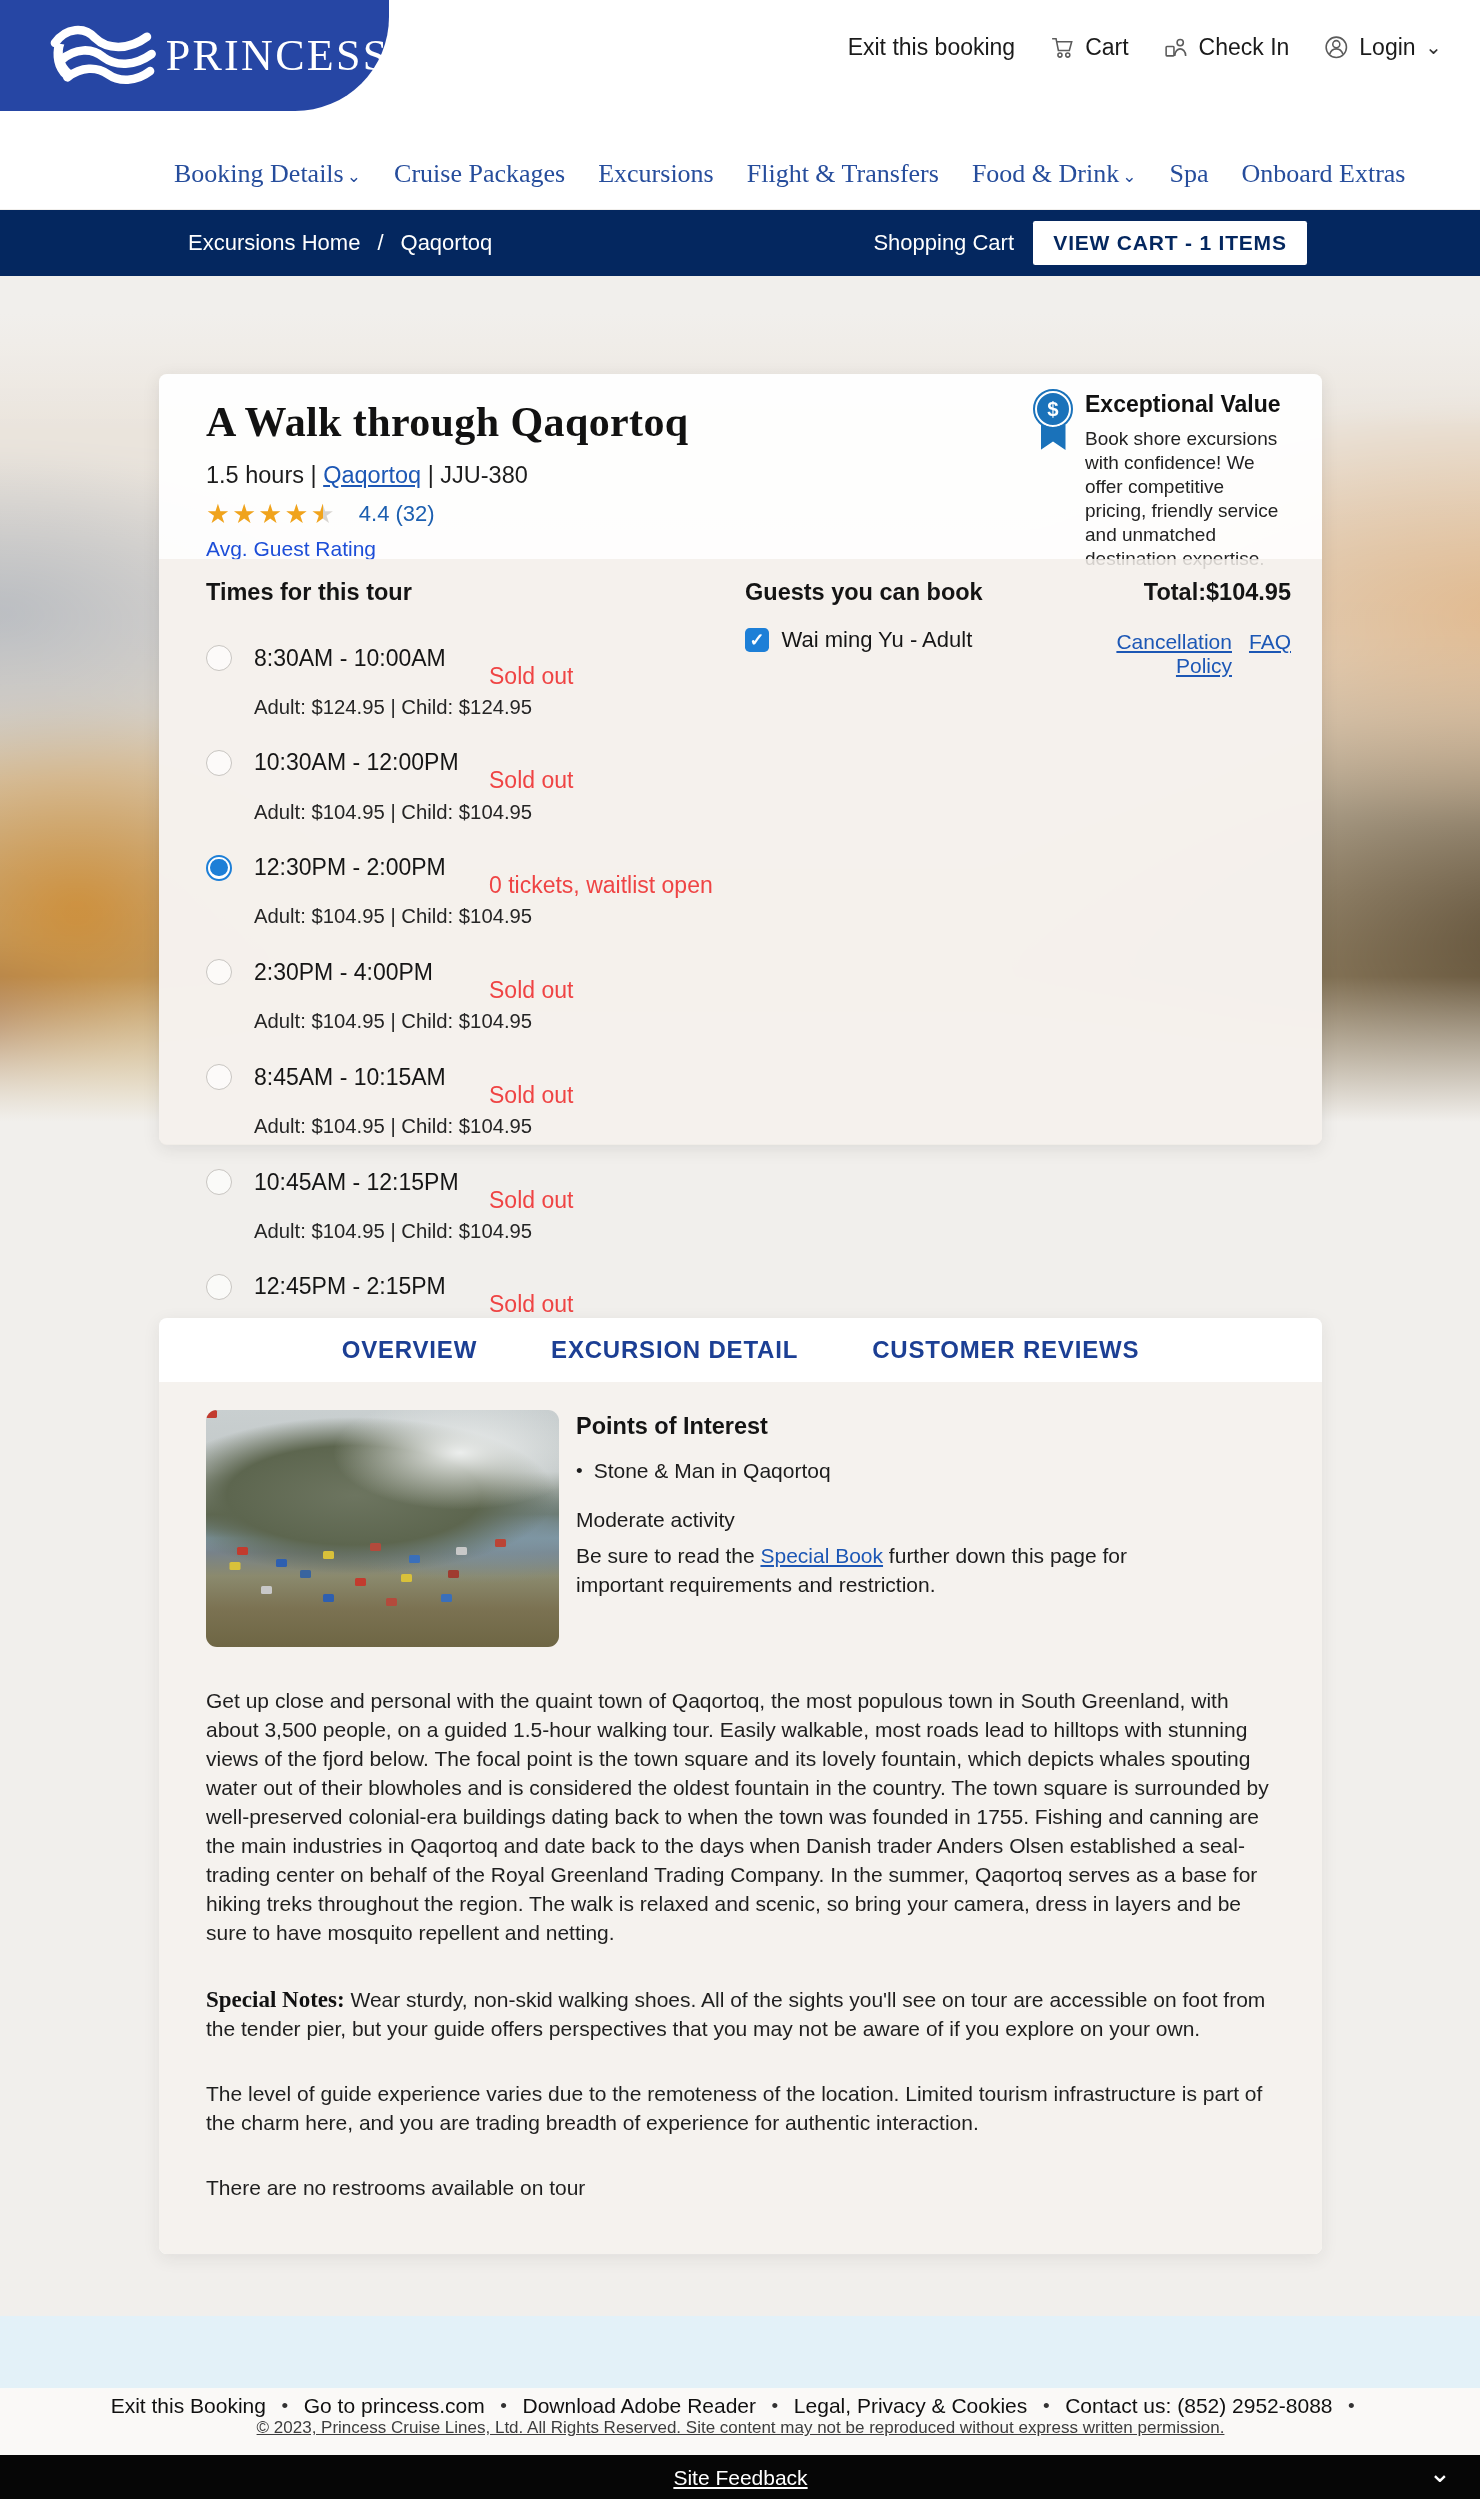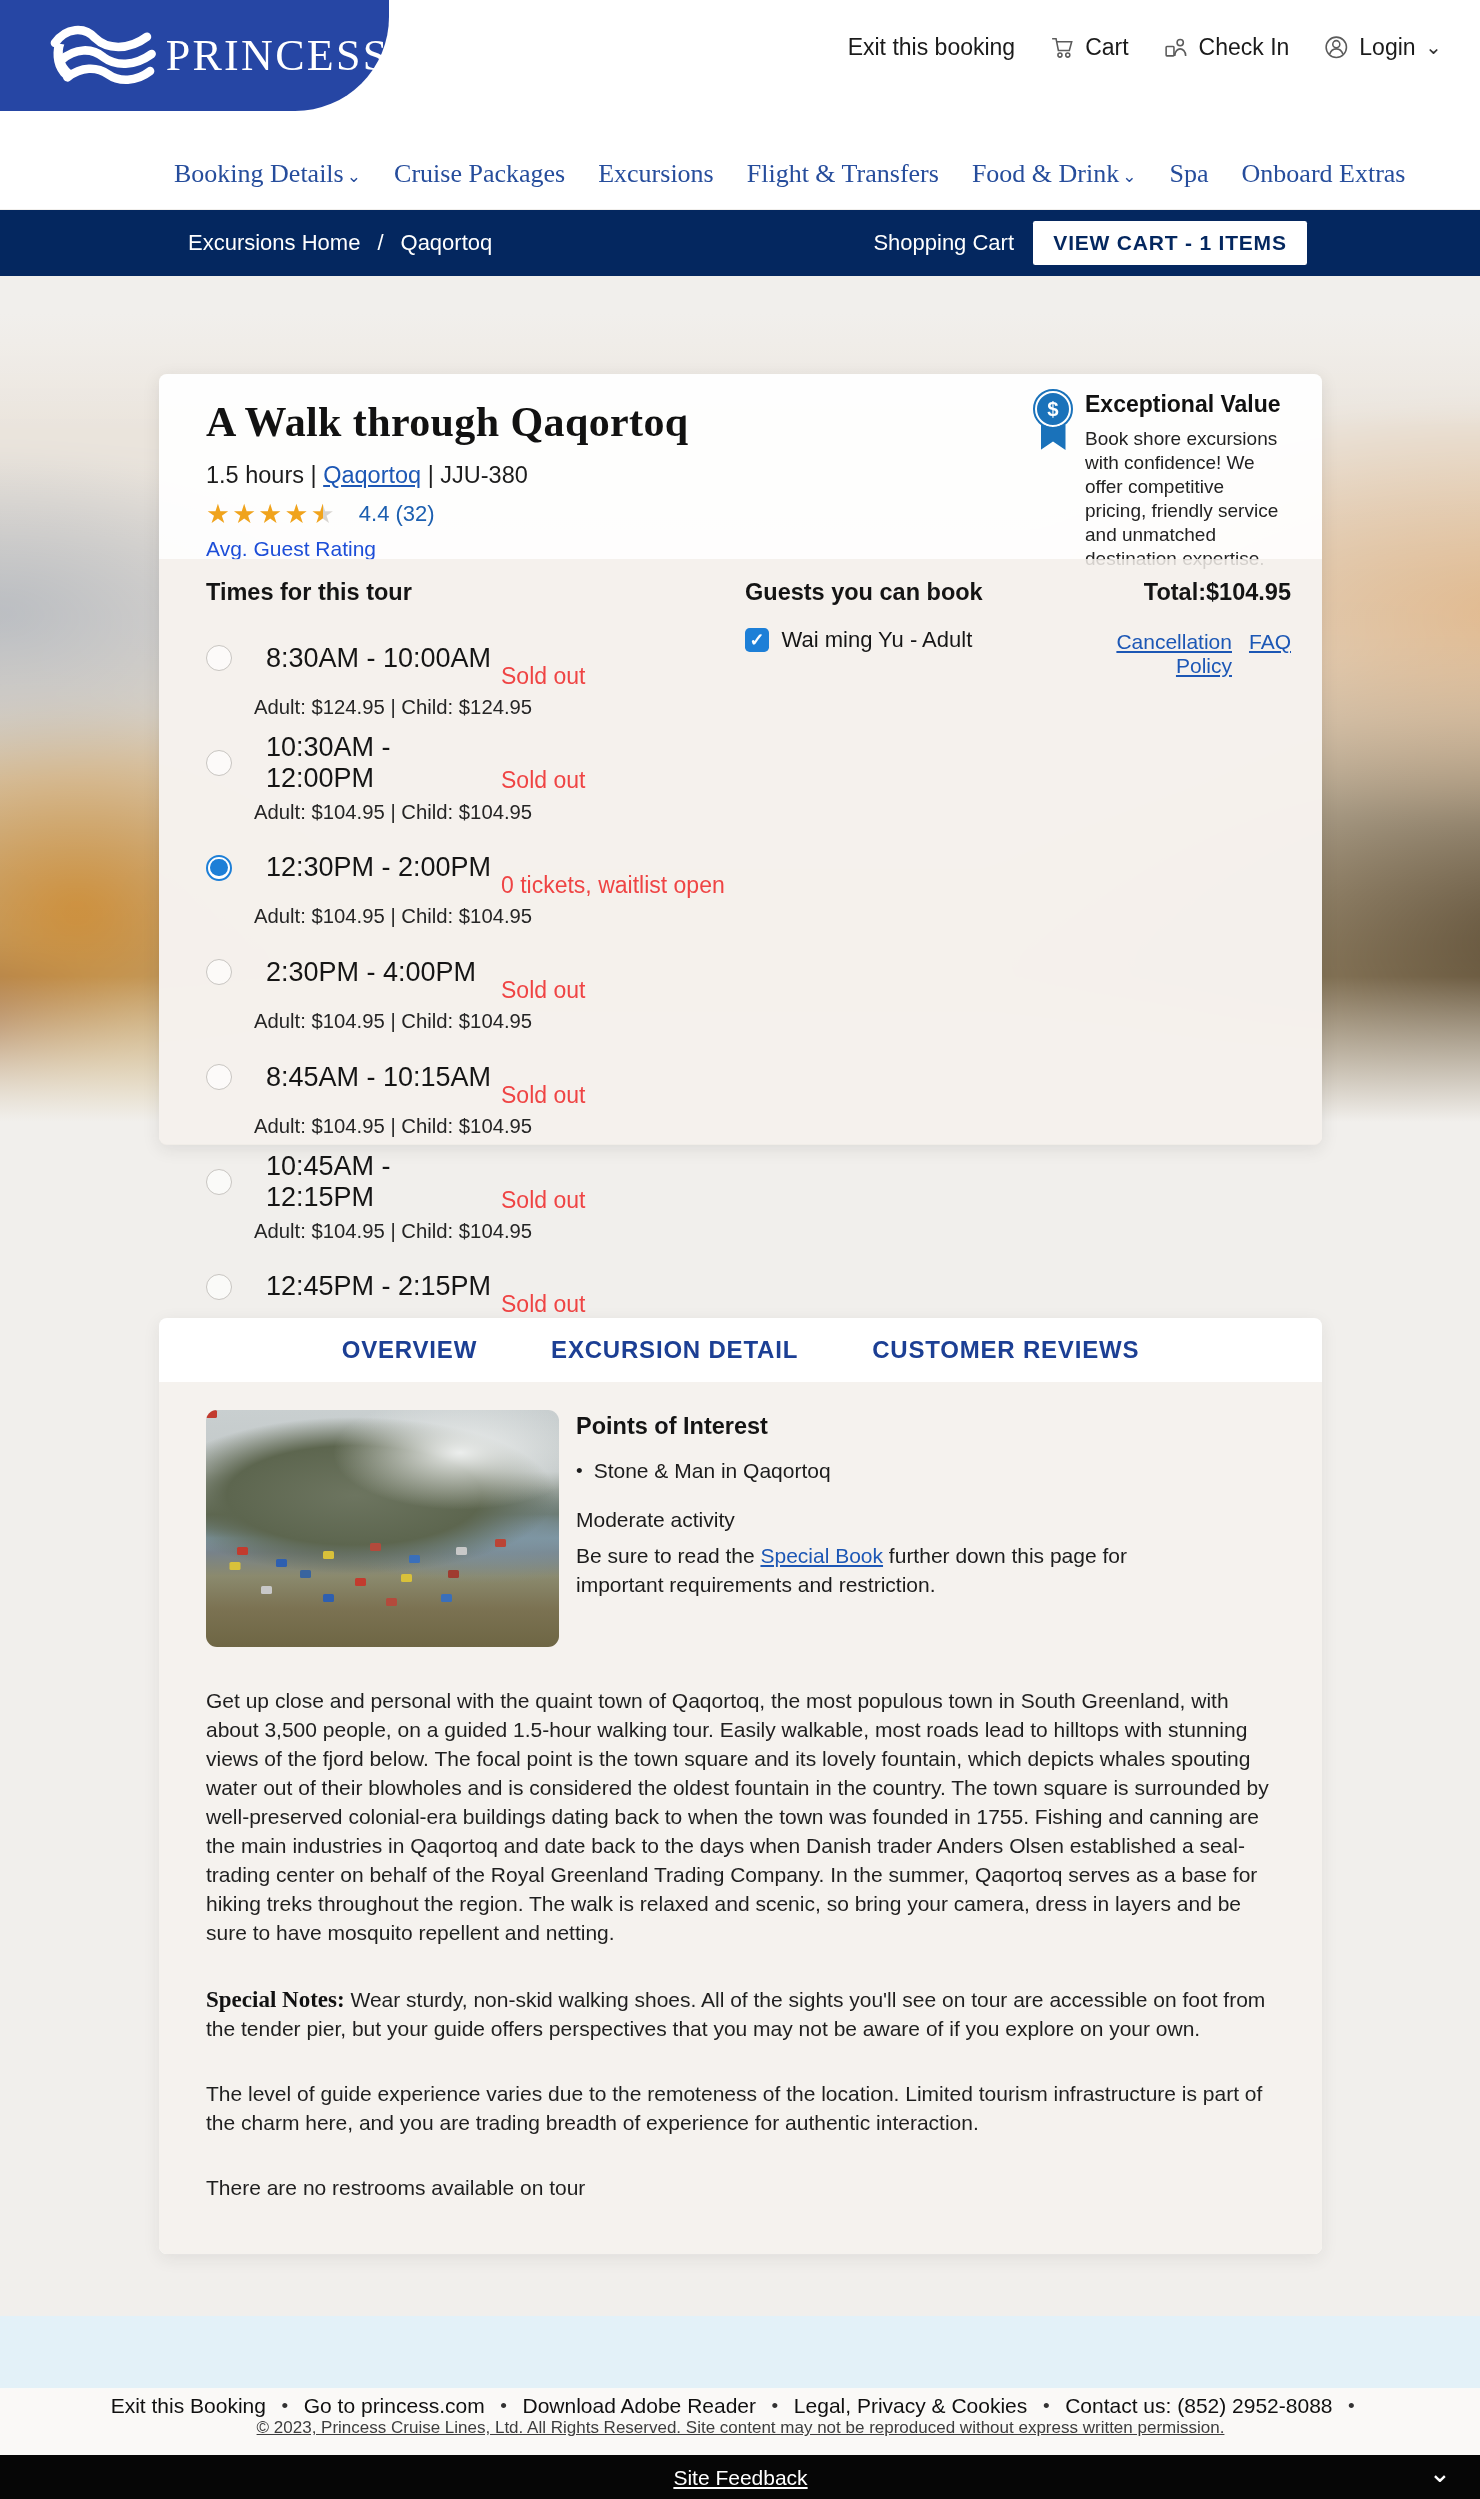--- a/index.html
+++ b/index.html
@@ -87,21 +87,21 @@
 
   .booking-section { position:absolute; left:0; top:185px; width:1163px; height:586px;
                      background:rgba(243,239,234,0.85); border-radius:0 0 7.8px 7.8px;
                      padding:20.3px 31px 0 47px; display:flex; }
   .col-times { width:539px; flex:0 0 auto; }
   .sec-header { font-size:23.5px; font-weight:bold; color:#141414; margin-bottom:20.3px; }
   .time-row-label { display:flex; align-items:center; }
   .radio { width:26px; height:26px; border-radius:50%; border:1.6px solid #c8c5c1; background:rgba(255,255,255,0.65); flex:0 0 auto; cursor:pointer; }
   .radio.checked { border:2.3px solid #1d7fd7; background:#fff; position:relative; }
   .radio.checked::after { content:""; position:absolute; inset:2.3px; border-radius:50%; background:#1d7fd7; }
-  .time-label { margin-left:34px; font-size:27px; color:#151515; width:235px; }
+  .time-label { margin-left:22px; font-size:23px; color:#151515; width:235px; }
   .time-status { font-size:23px; color:#ef4444;margin-top:36px; }
   .time-price { margin:6.3px 0 12.5px 48px; font-size:20.3px; color:#252525; }
   .col-guests { width:313px; flex:0 0 auto; }
   .guest-row { display:flex; align-items:center; margin-top:3.1px; }
   .checkbox { width:24px; height:24px; border-radius:4.7px; background:#1d7fd7; color:#fff; font-size:18px; font-weight:bold;
               display:flex; align-items:center; justify-content:center; cursor:pointer; flex:0 0 auto; }
   .guest-name { margin-left:12.5px; font-size:22px; color:#161616; }
   .col-total { flex:1; text-align:right; }
   .total-label { font-size:23.5px; font-weight:bold; color:#141414; }
   .policy-row { margin-top:23.5px; display:flex; justify-content:flex-end; gap:17px; }

